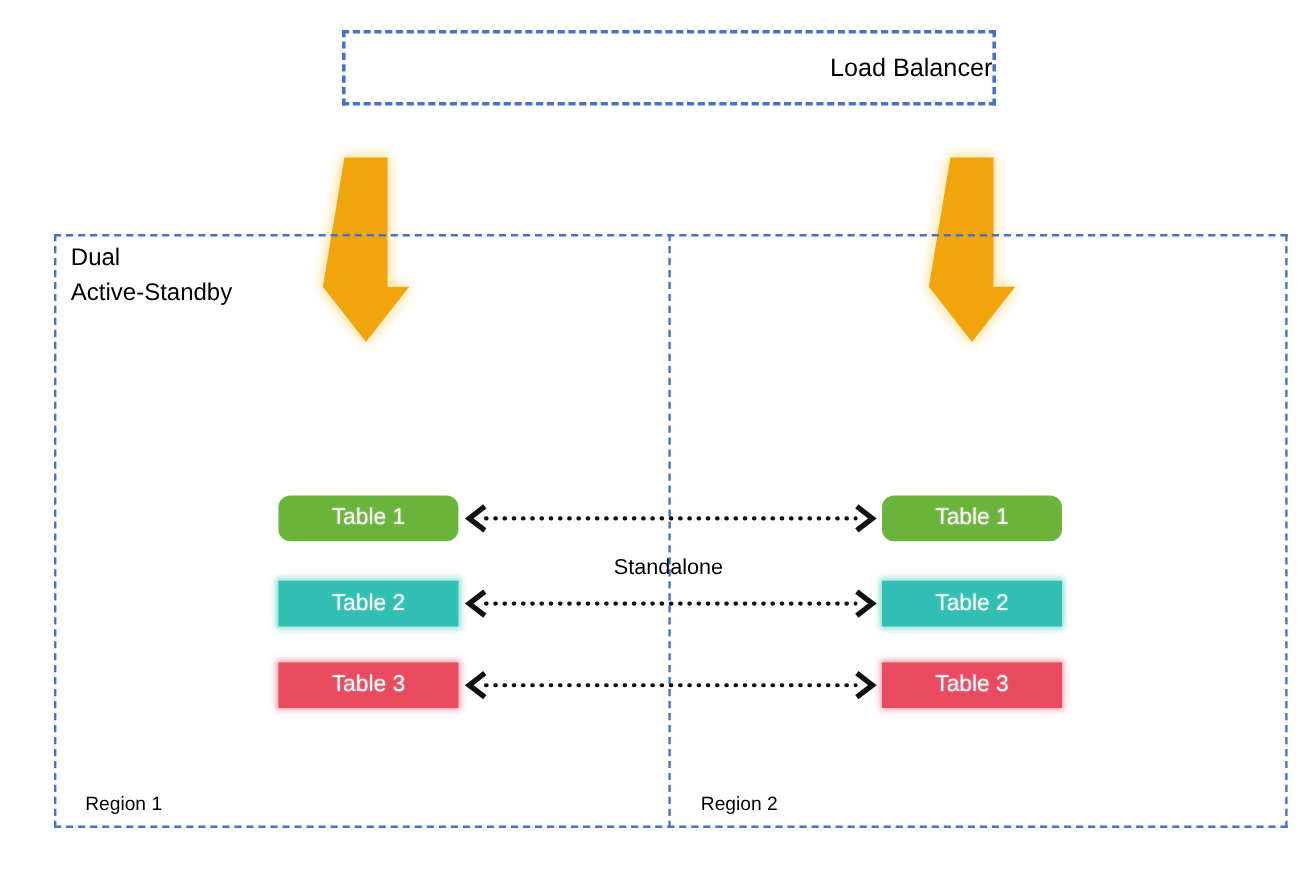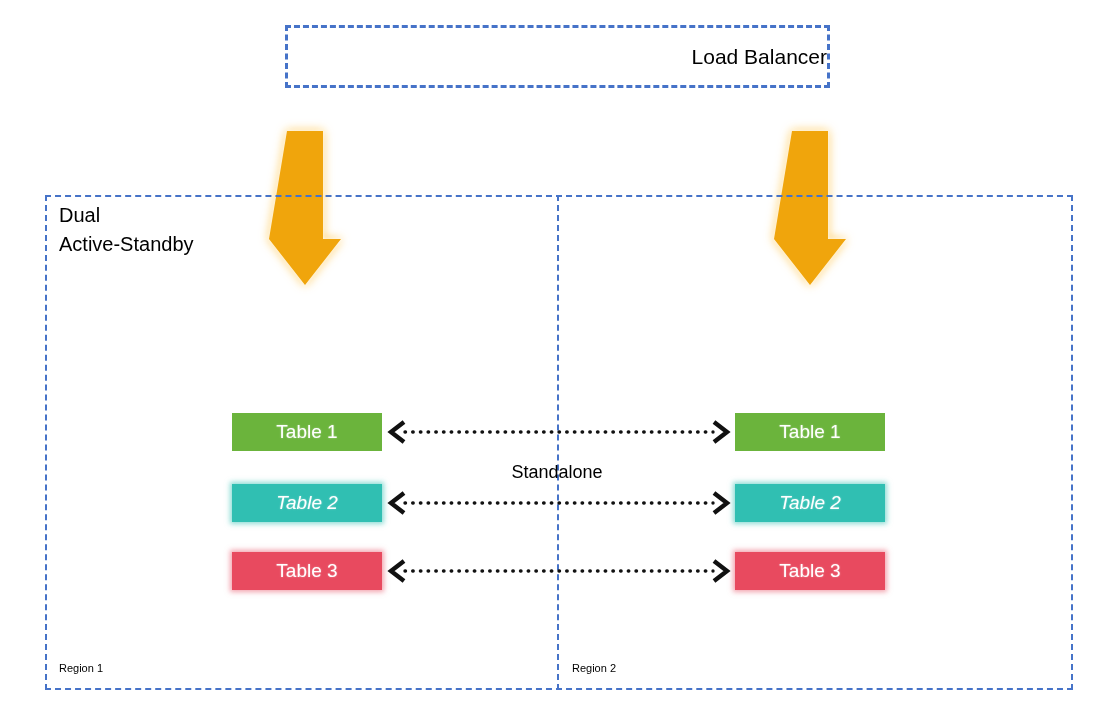--- a/index.html
+++ b/index.html
@@ -35,21 +35,21 @@
     position:absolute;left:45px;top:195px;width:1028px;height:495px;
     border:2px dashed var(--border-blue);
   }
   .region-divider{
     position:absolute;left:557px;top:195px;height:495px;width:0;
     border-left:2px dashed var(--border-blue);
   }
   .dual-label{
     position:absolute;left:59px;top:201px;font-size:20px;line-height:1.45;color:#000;
   }
-  .region-label{position:absolute;font-size:11px;color:#000;}
+  .region-label{position:absolute;font-size:16px;color:#000;margin-left:12px;}
   .region-label.r1{left:59px;top:662px;}
   .region-label.r2{left:572px;top:662px;}
 
   
   .sa-box{
     position:absolute;top:343px;width:338px;height:288px;
     border:2px dashed var(--border-blue);
   }
   .sa-box.s1{left:138px;}
   .sa-box.s2{left:640px;}
@@ -63,22 +63,22 @@
     position:absolute;width:150px;height:38px;
     display:flex;align-items:center;justify-content:center;
     color:#fff;font-size:19px;
     text-shadow:0 0 2px rgba(255,255,255,.45);
   }
   .col-left{left:232px;}
   .col-right{left:735px;}
   .row-1{top:413px;}
   .row-2{top:484px;}
   .row-3{top:552px;}
-  .chip-green{background:var(--table-green);}
-  .chip-teal{background:var(--table-teal);box-shadow:0 0 5px 2px rgba(48,191,178,.55);font-style:italic;}
+  .chip-green{background:var(--table-green);border-radius:10px;}
+  .chip-teal{background:var(--table-teal);box-shadow:0 0 5px 2px rgba(48,191,178,.55);}
   .chip-red{background:var(--table-red);box-shadow:0 0 5px 2px rgba(232,74,95,.5);}
 
   
   .rep-arrow{position:absolute;left:383px;width:352px;height:28px;}
   .rep-arrow.r1{top:418px;}
   .rep-arrow.r2{top:489px;}
   .rep-arrow.r3{top:557px;}
   .rep-arrow svg{width:100%;height:100%;}
   .rep-dots{stroke:#111;stroke-width:3.4;stroke-linecap:round;stroke-dasharray:0.5 7.2;fill:none;}
   .rep-head{stroke:#111;stroke-width:4.4;fill:none;stroke-linecap:butt;stroke-linejoin:miter;}

